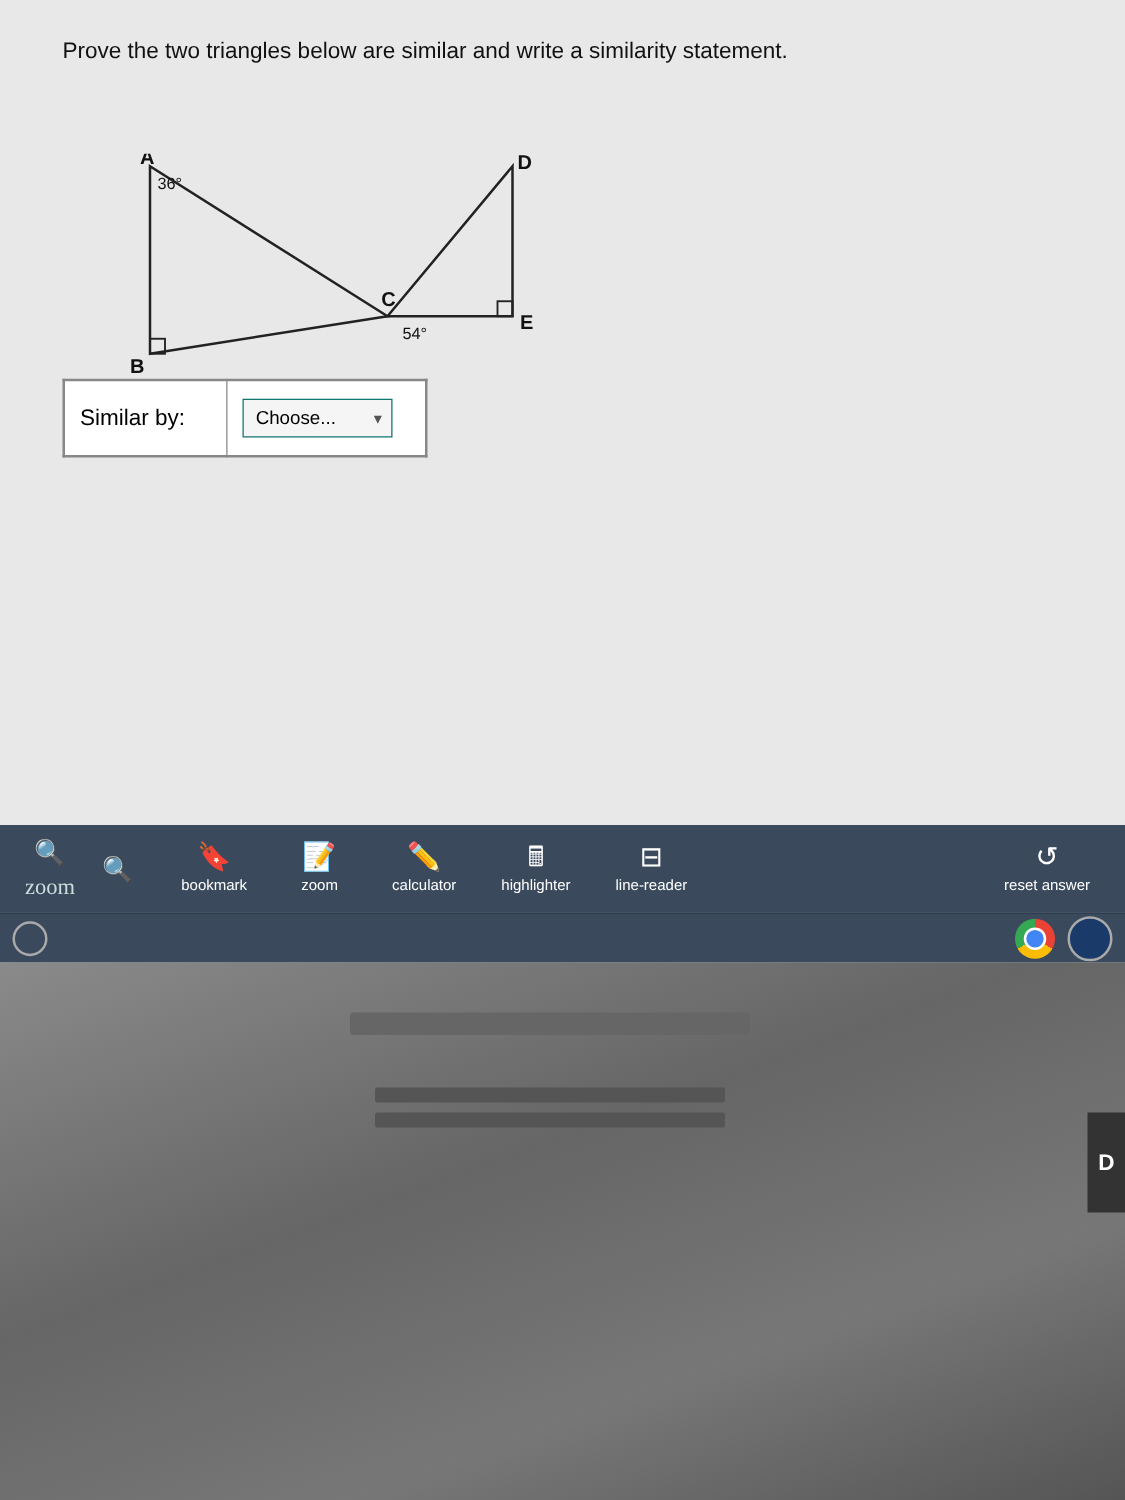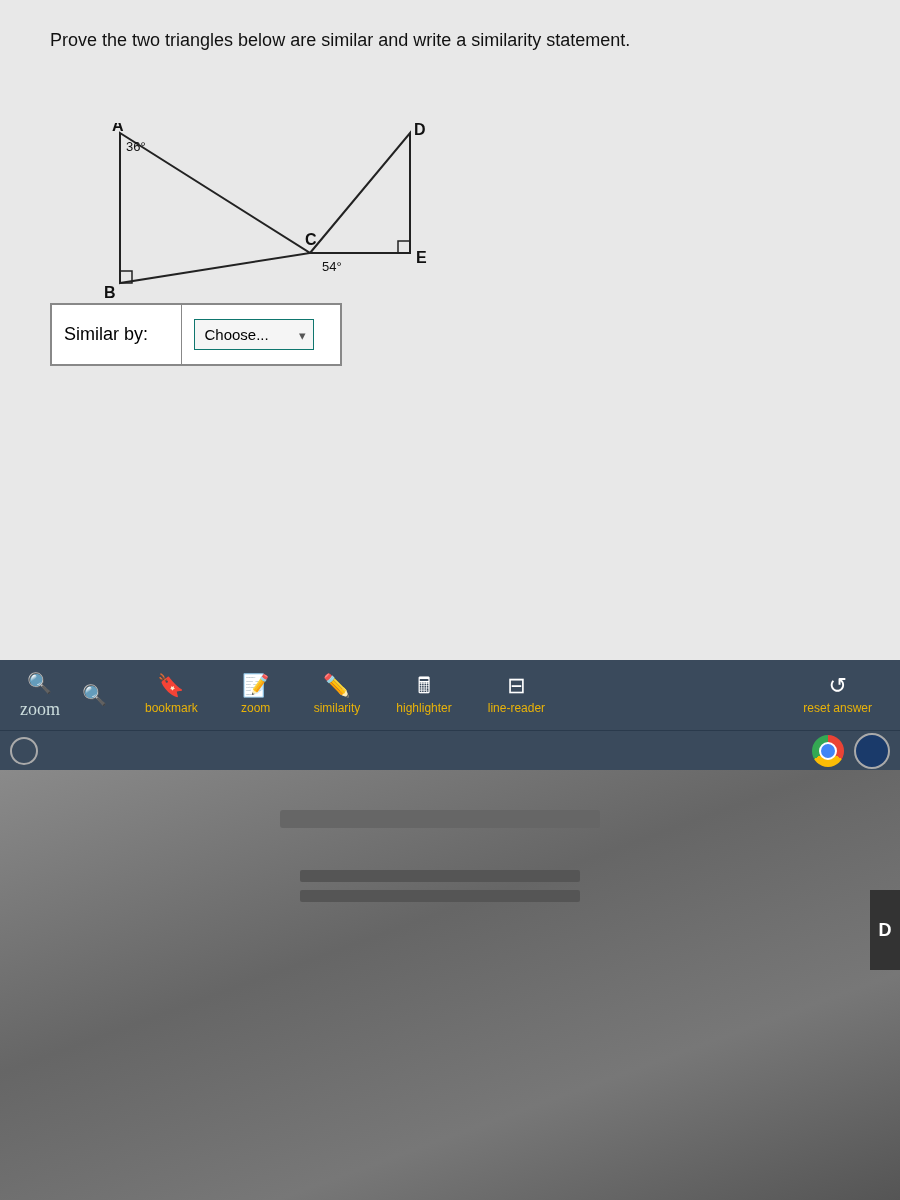--- a/index.html
+++ b/index.html
@@ -103,21 +103,21 @@
       color: #fff;
       gap: 4px;
       min-width: 80px;
     }
     .toolbar-item .icon {
       font-size: 22px;
       line-height: 1;
     }
     .toolbar-item .label {
       font-size: 12px;
-      color: #eab308;
+      color: #ffffff;
     }
 
     .zoom-group {
       display: flex;
       align-items: center;
       gap: 2px;
       margin-right: 10px;
     }
     .zoom-btn {
       display: flex;
@@ -269,21 +269,21 @@
     <span class="label">bookmark</span>
   </div>
 
   <div class="toolbar-item">
     <span class="icon">📝</span>
     <span class="label">zoom</span>
   </div>
 
   <div class="toolbar-item">
     <span class="icon">✏️</span>
-    <span class="label">similarity</span>
+    <span class="label">calculator</span>
   </div>
 
   <div class="toolbar-item">
     <span class="icon">🖩</span>
     <span class="label">highlighter</span>
   </div>
 
   <div class="toolbar-item">
     <span class="icon">⊟</span>
     <span class="label">line-reader</span>

